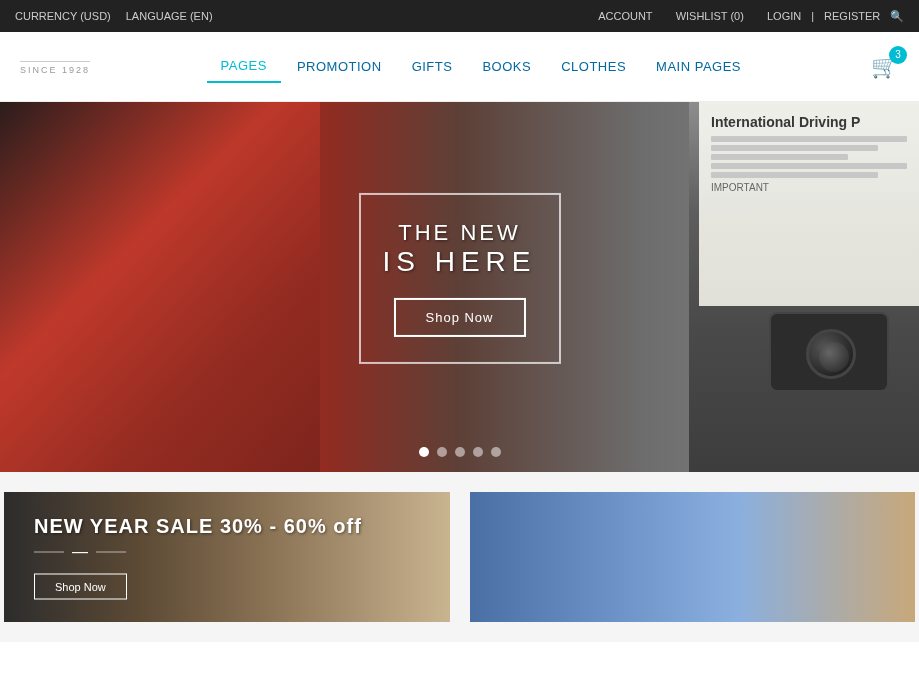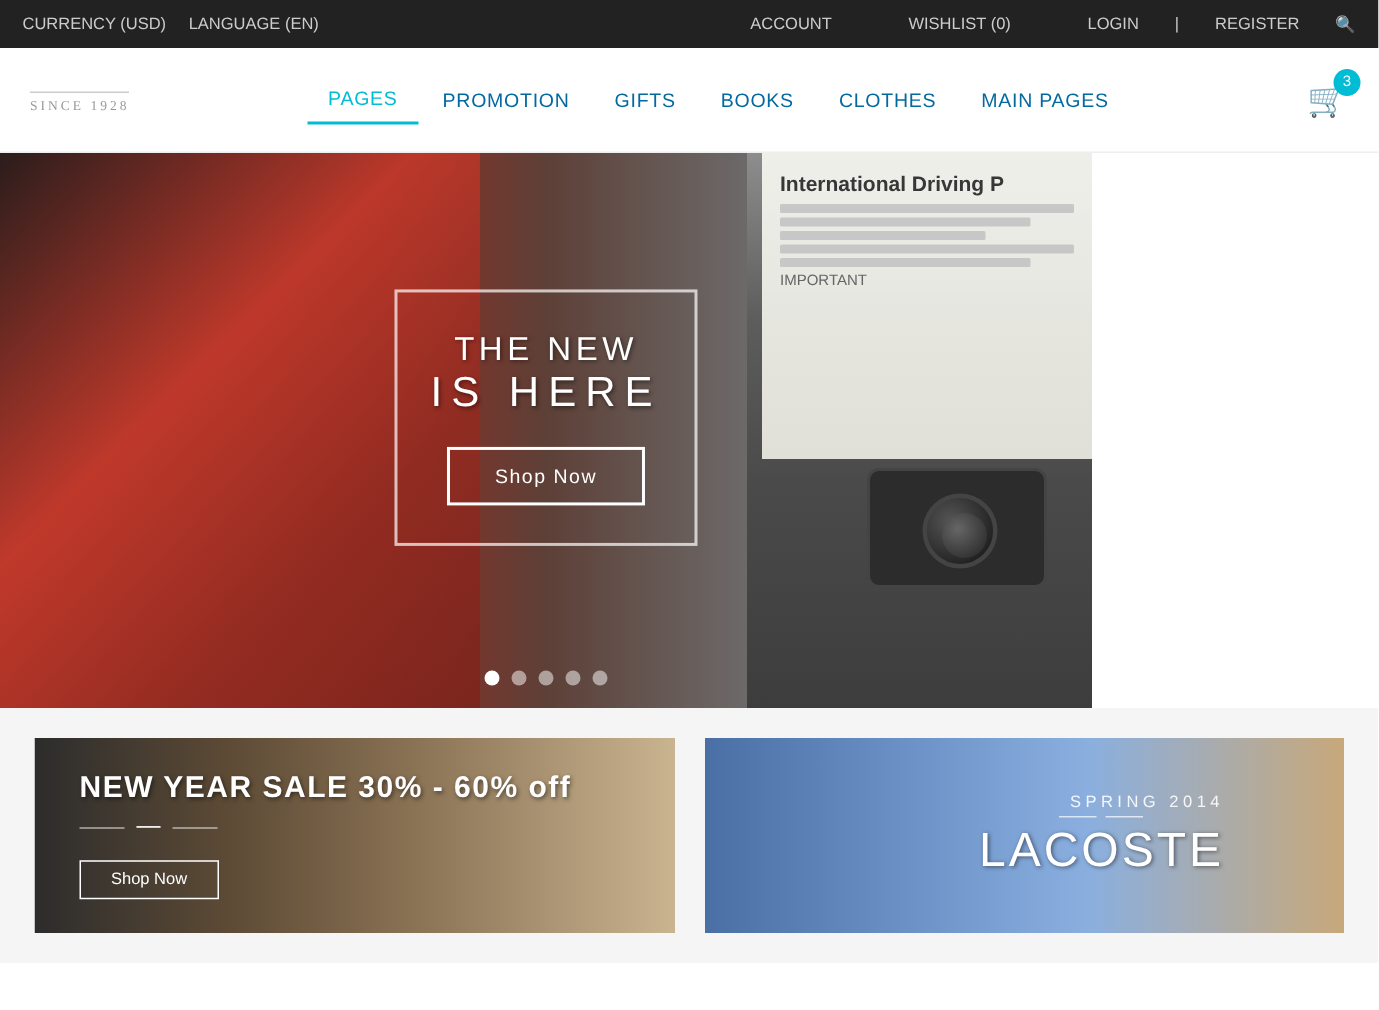--- a/index.html
+++ b/index.html
@@ -10,37 +10,37 @@
       background: #222;
       color: #ccc;
       font-size: 11px;
       display: flex;
       justify-content: space-between;
       align-items: center;
       padding: 16px 15px;
       height: 30px;
     }
     .top-bar-left { display: flex; gap: 15px; }
-    .top-bar-right { display: flex; gap: 24px; align-items: center; }
+    .top-bar-right { display: flex; gap: 10px; align-items: center; }
     .top-bar a, .top-bar span { color: #ccc; text-decoration: none; cursor: pointer; font-size: 11px; }
     .top-bar-divider { color: #555; }
 
     
     .header {
       display: flex;
       align-items: center;
       justify-content: space-between;
       padding: 10px 20px;
       background: #fff;
       border-bottom: 1px solid #eee;
       height: 70px;
     }
     .logo { display: flex; flex-direction: column; }
     .logo-text { font-size: 28px; font-weight: 300; letter-spacing: 4px; color: #222; font-family: Georgia, serif; }
-    .logo-since { font-size: 9px; color: #999; letter-spacing: 2px; border-top: 1px solid #ccc; padding-top: 3px; margin-top: 2px; text-align: left; font-family: Liberation Serif, serif; }
+    .logo-since { font-size: 9px; color: #999; letter-spacing: 2px; border-top: 1px solid #ccc; padding-top: 3px; margin-top: 2px; text-align: left; }
 
     
     .nav { display: flex; align-items: center; gap: 2px; }
     .nav-item {
       padding: 8px 14px;
       font-size: 13px;
       color: #0369a1;
       cursor: pointer;
       text-decoration: none;
       letter-spacing: 0.5px;
@@ -62,21 +62,21 @@
       height: 18px;
       font-size: 10px;
       display: flex;
       align-items: center;
       justify-content: center;
     }
 
     
     .hero {
       position: relative;
-      width: 728px;
+      width: 919px;
       height: 370px;
       overflow: hidden;
       background: #1d4ed8;
     }
     .hero-bg {
       width: 100%;
       height: 100%;
       background: linear-gradient(to right, #c0392b 0%, #922b21 35%, #5d4037 50%, #6d6d6d 70%, #8d8d8d 100%);
       position: absolute;
       top: 0; left: 0;
@@ -228,21 +228,21 @@
       border-radius: 50%;
       background: rgba(255,255,255,0.5);
       cursor: pointer;
     }
     .dot.active { background: #fff; }
 
     
     .promo-section {
       display: flex;
       gap: 20px;
-      padding: 20px 23px;
+      padding: 20px 4px;
       background: #f5f5f5;
     }
     .promo-card {
       flex: 1;
       height: 130px;
       position: relative;
       overflow: hidden;
       cursor: pointer;
     }
     .promo-bg-left {
@@ -415,22 +415,14 @@
         <div class="promo-divider-line"></div>
         <span>—</span>
         <div class="promo-divider-line"></div>
       </div>
       <button class="promo-btn">Shop Now</button>
     </div>
   </div>
 
   <div class="promo-card">
     <div class="promo-bg-right"></div>
-    <div class="promo-right-content">
-      <div class="promo-right-subtitle">SPRING 2014</div>
-      <div class="promo-right-dashes">
-        <div class="promo-right-dash"></div>
-        <div class="promo-right-dash"></div>
-      </div>
-      <div class="promo-right-title">LACOSTE</div>
-    </div>
   </div>
 </div>
 
 </body></html>

